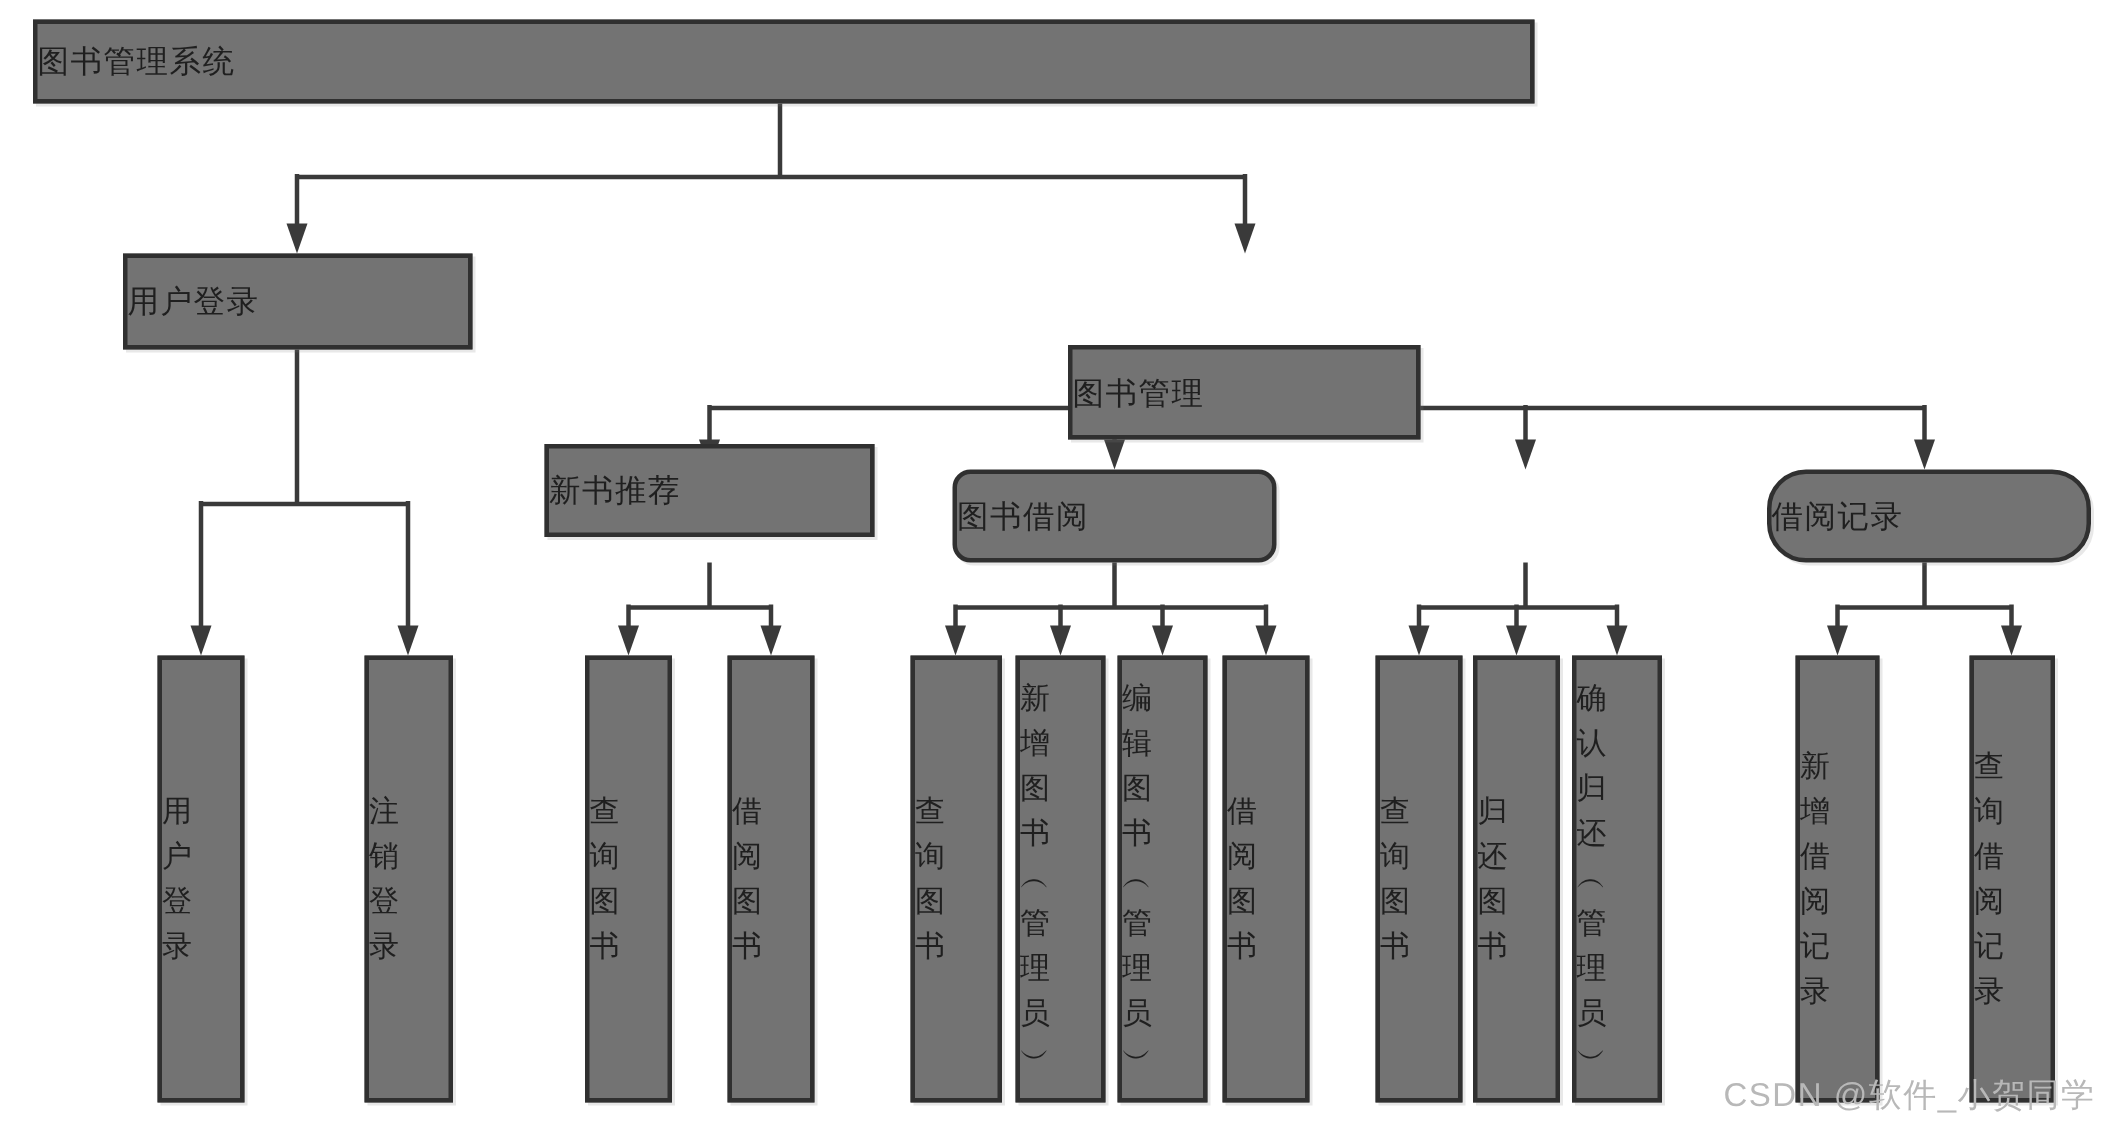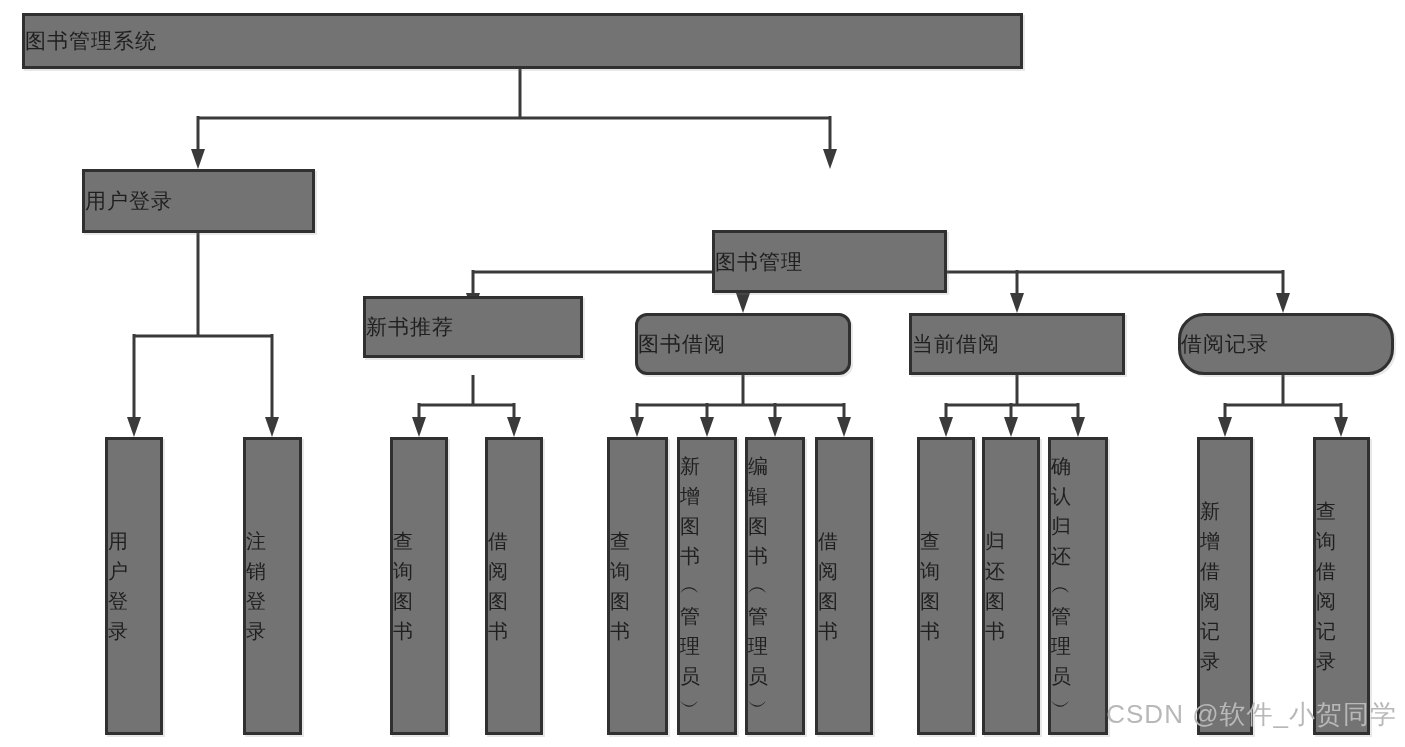--- a/index.html
+++ b/index.html
@@ -44,22 +44,22 @@
   }
   .vstack{
     display:flex;flex-direction:column;
     align-items:center;justify-content:center;
   }
   .vstack span{
     display:block;line-height:30px;height:30px;text-align:center;
   }
   .watermark{
     position:absolute;
-    right:8px;bottom:15px;
-    font-size:26px;
+    right:8px;bottom:2px;
+    font-size:22px;
     color:var(--wm);
     letter-spacing:1px;
     white-space:nowrap;
   }
 </style>
 </head>
 <body>
 
 <div class="canvas">
 
@@ -149,23 +149,20 @@
   <div class="node h" style="left:712px;top:182px;width:235px;height:63px;margin-top:48px;">
     <span>图书管理</span>
   </div>
 
   <div class="node h" style="left:363px;top:296px;width:220px;height:62px;">
     <span>新书推荐</span>
   </div>
   <div class="node h" style="left:635px;top:313px;width:216px;height:62px;border-radius:12px;">
     <span>图书借阅</span>
   </div>
-  <div class="node h" style="left:909px;top:313px;width:216px;height:62px;">
-    <span>当前借阅</span>
-  </div>
   <div class="node h" style="left:1178px;top:313px;width:216px;height:62px;border-radius:26px;">
     <span>借阅记录</span>
   </div>
 
   <div class="node v" style="left:105px;top:437px;width:58px;height:298px;">
     <div class="vstack">
         <span>用</span>
         <span>户</span>
         <span>登</span>
         <span>录</span>

